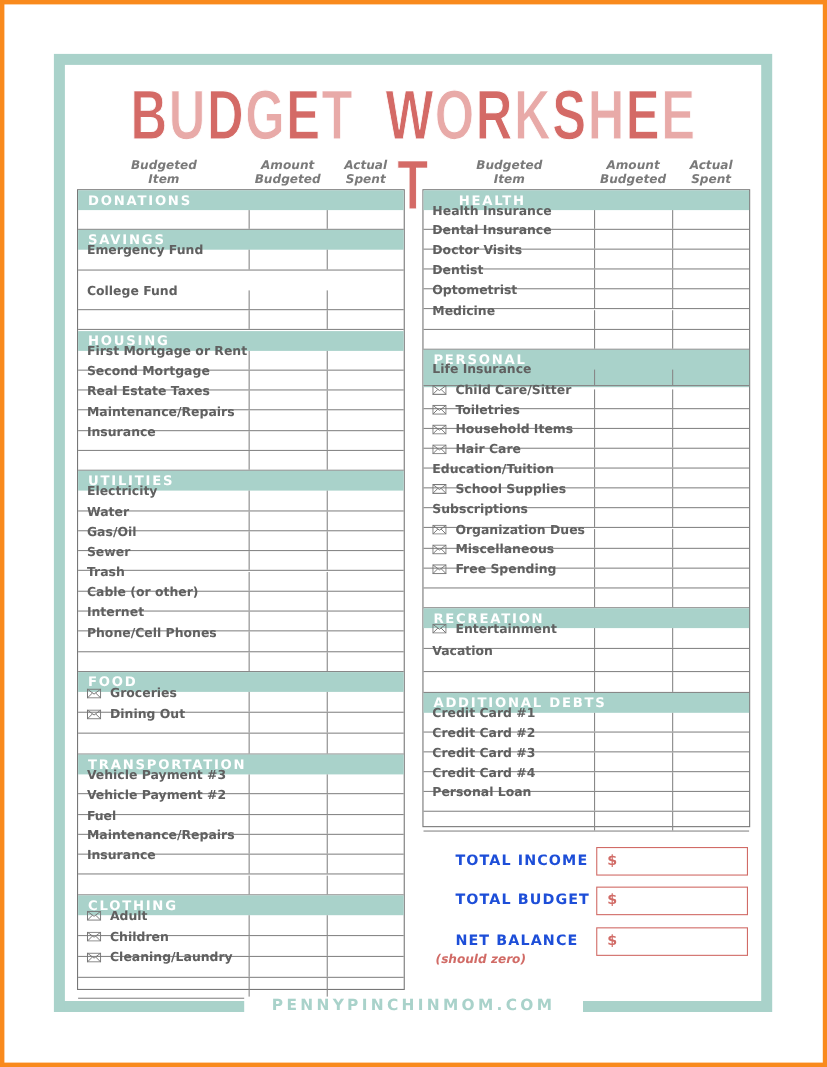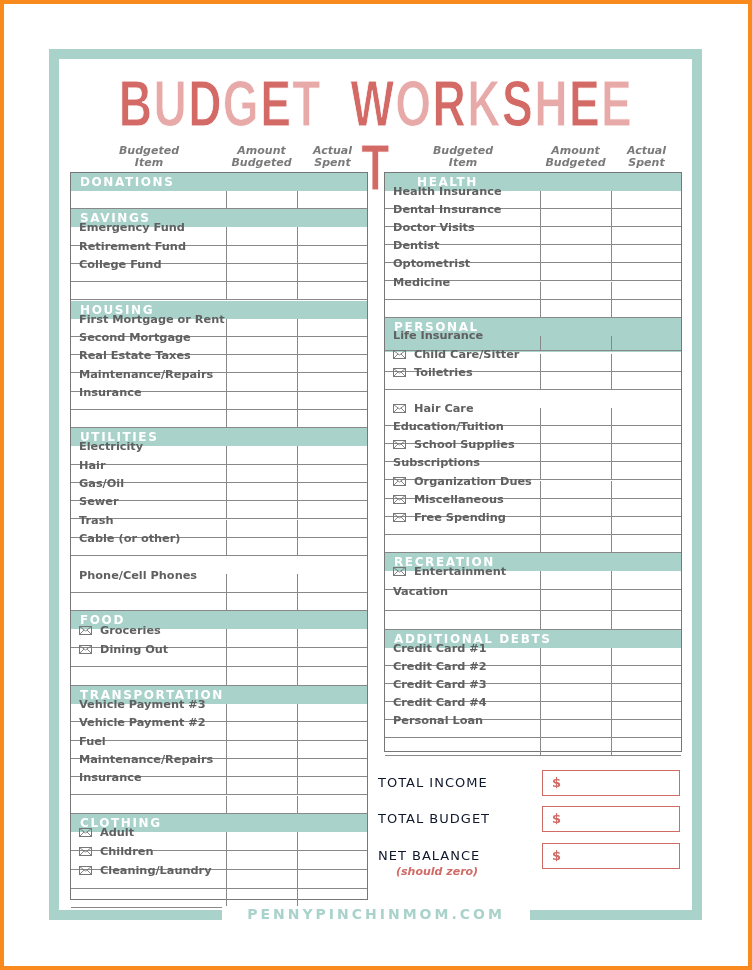--- a/index.html
+++ b/index.html
@@ -10,21 +10,21 @@
   .title span{display:inline-block;-webkit-text-stroke:1px #fff;}
   .c1{color:#d46a66;} .c2{color:#e8aaa8;}
   .colhdr{position:absolute;font-style:italic;font-weight:bold;font-size:11px;line-height:12px;color:#7a7a7a;text-align:center;}
   .tbl{position:absolute;box-sizing:border-box;border:1px solid #777;}
   .row{position:absolute;left:0;right:0;box-sizing:border-box;border-bottom:1px solid #888;}
   .row .c{position:absolute;top:0;bottom:0;border-left:1px solid #888;}
   .sec{position:absolute;left:0;right:0;background:#a9d2ca;color:#fff;font-weight:bold;font-size:12px;letter-spacing:1.6px;padding-left:9px;box-sizing:border-box;}
   .lbl{position:absolute;left:8px;top:0;bottom:16px;display:flex;align-items:center;font-size:11.3px;font-weight:bold;color:#606060;white-space:nowrap;}
   .env{display:inline-block;width:13px;height:9px;margin-right:8px;position:relative;}
   .env svg{display:block;}
-  .tot-lbl{position:absolute;left:378px;font-weight:normal;font-size:13px;letter-spacing:1px;color:#0f172a;}
+  .tot-lbl{position:absolute;left:414px;font-weight:bold;font-size:13px;letter-spacing:1px;color:#1d4ed8;}
   .tot-sub{position:absolute;left:396px;font-style:italic;font-weight:bold;font-size:11px;color:#d16b66;}
   .tot-box{position:absolute;left:542px;width:138px;height:26px;box-sizing:border-box;border:1.5px solid #d16b66;background:#fff;}
   .tot-box span{position:absolute;left:9px;top:4px;font-weight:bold;font-size:13px;color:#d16b66;}
   .footer-bar{position:absolute;top:910px;height:10px;background:#a9d2ca;}
   .footer{position:absolute;left:222px;top:906px;width:308px;text-align:center;font-weight:bold;font-size:14px;letter-spacing:3px;color:#a9d2ca;background:#fff;}
 </style>
 </head>
 <body>
 
 <div class="outer"></div>
@@ -65,27 +65,20 @@
       <div class="c" style="left: 226px; right: 0px;"></div>
     </div>
     <div class="sec" style="top: 36.3px; height: 18px; line-height: 18px;">SAVINGS</div>
     <div class="row" style="top: 54.3px; height: 18.3px;">
       <div class="c" style="left: 155px; width: 70px;"></div>
       <div class="c" style="left: 226px; right: 0px;"></div>
       <div class="lbl">
         <span>Emergency Fund</span>
       </div>
     </div>
-    <div class="row" style="top: 72.6px; height: 18.3px;">
-      <div class="c" style="left: 155px; width: 70px;"></div>
-      <div class="c" style="left: 226px; right: 0px;"></div>
-      <div class="lbl">
-        <span>Retirement Fund</span>
-      </div>
-    </div>
     <div class="row" style="top: 90.9px; height: 18.3px;">
       <div class="c" style="left: 155px; width: 70px;"></div>
       <div class="c" style="left: 226px; right: 0px;"></div>
       <div class="lbl">
         <span>College Fund</span>
       </div>
     </div>
     <div class="row" style="top: 109.2px; height: 18.3px;">
       <div class="c" style="left: 155px; width: 70px;"></div>
       <div class="c" style="left: 226px; right: 0px;"></div>
@@ -135,21 +128,21 @@
       <div class="c" style="left: 155px; width: 70px;"></div>
       <div class="c" style="left: 226px; right: 0px;"></div>
       <div class="lbl">
         <span>Electricity</span>
       </div>
     </div>
     <div class="row" style="top: 291.6px; height: 18.3px;">
       <div class="c" style="left: 155px; width: 70px;"></div>
       <div class="c" style="left: 226px; right: 0px;"></div>
       <div class="lbl">
-        <span>Hair</span>
+        <span>Water</span>
       </div>
     </div>
     <div class="row" style="top: 309.9px; height: 18.3px;">
       <div class="c" style="left: 155px; width: 70px;"></div>
       <div class="c" style="left: 226px; right: 0px;"></div>
       <div class="lbl">
         <span>Gas/Oil</span>
       </div>
     </div>
     <div class="row" style="top: 328.2px; height: 18.3px;">
@@ -164,20 +157,27 @@
       <div class="c" style="left: 226px; right: 0px;"></div>
       <div class="lbl">
         <span>Trash</span>
       </div>
     </div>
     <div class="row" style="top: 364.8px; height: 18.3px;">
       <div class="c" style="left: 155px; width: 70px;"></div>
       <div class="c" style="left: 226px; right: 0px;"></div>
       <div class="lbl">
         <span>Cable (or other)</span>
+      </div>
+    </div>
+    <div class="row" style="top: 383.1px; height: 18.3px;">
+      <div class="c" style="left: 155px; width: 70px;"></div>
+      <div class="c" style="left: 226px; right: 0px;"></div>
+      <div class="lbl">
+        <span>Internet</span>
       </div>
     </div>
     <div class="row" style="top: 401.4px; height: 18.3px;">
       <div class="c" style="left: 155px; width: 70px;"></div>
       <div class="c" style="left: 226px; right: 0px;"></div>
       <div class="lbl">
         <span>Phone/Cell Phones</span>
       </div>
     </div>
     <div class="row" style="top: 419.7px; height: 18.3px;">
@@ -373,20 +373,33 @@
       <div class="c" style="left: 155px; width: 70px;"></div>
       <div class="c" style="left: 226px; right: 0px;"></div>
       <div class="lbl">
         <span class="env">
           <svg width="13" height="9" viewBox="0 0 13 9">
             <rect x="0.5" y="0.5" width="12" height="8" fill="none" stroke="#777" stroke-width="1"></rect>
             <path d="M0.5 0.5 L6.5 5 L12.5 0.5 M0.5 8.5 L5 4 M12.5 8.5 L8 4" fill="none" stroke="#777" stroke-width="0.9"></path>
           </svg>
         </span>
         <span>Toiletries</span>
+      </div>
+    </div>
+    <div class="row" style="top: 217px; height: 18.1px;">
+      <div class="c" style="left: 155px; width: 70px;"></div>
+      <div class="c" style="left: 226px; right: 0px;"></div>
+      <div class="lbl">
+        <span class="env">
+          <svg width="13" height="9" viewBox="0 0 13 9">
+            <rect x="0.5" y="0.5" width="12" height="8" fill="none" stroke="#777" stroke-width="1"></rect>
+            <path d="M0.5 0.5 L6.5 5 L12.5 0.5 M0.5 8.5 L5 4 M12.5 8.5 L8 4" fill="none" stroke="#777" stroke-width="0.9"></path>
+          </svg>
+        </span>
+        <span>Household Items</span>
       </div>
     </div>
     <div class="row" style="top: 235.1px; height: 18.1px;">
       <div class="c" style="left: 155px; width: 70px;"></div>
       <div class="c" style="left: 226px; right: 0px;"></div>
       <div class="lbl">
         <span class="env">
           <svg width="13" height="9" viewBox="0 0 13 9">
             <rect x="0.5" y="0.5" width="12" height="8" fill="none" stroke="#777" stroke-width="1"></rect>
             <path d="M0.5 0.5 L6.5 5 L12.5 0.5 M0.5 8.5 L5 4 M12.5 8.5 L8 4" fill="none" stroke="#777" stroke-width="0.9"></path>

